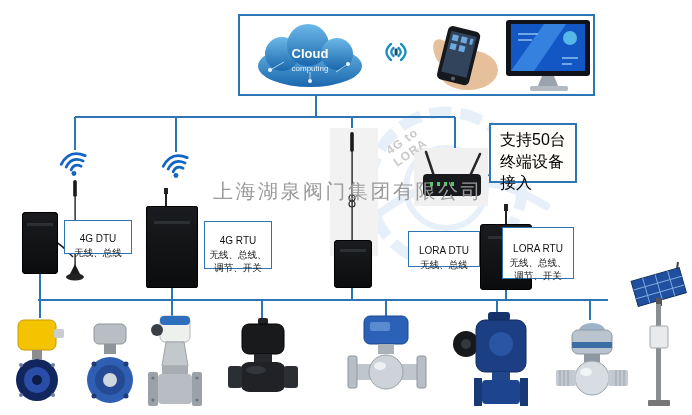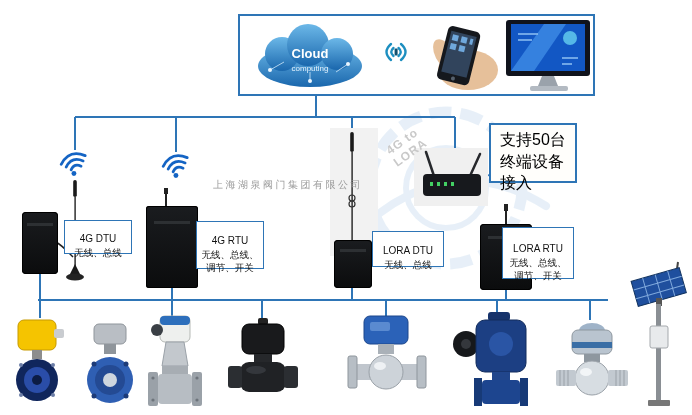--- a/index.html
+++ b/index.html
@@ -10,21 +10,21 @@
   .faint-logo { position:absolute; left:296px; top:88px; opacity:.14; pointer-events:none; }
   .top-box { position:absolute; left:238px; top:14px; width:357px; height:82px;
              border:2px solid #2e75b6; background:#fff; }
   .label-box { position:absolute; border:1px solid #2e75b6; background:#fff;
                display:flex; flex-direction:column; align-items:center; justify-content:center;
                font-size:9.5px; line-height:1.4; color:#111; text-align:center; padding:2px; }
   .label-box .t { font-size:10px;margin-top:18px; }
   .callout { position:absolute; left:489px; top:123px; width:88px; height:60px;
              border:2px solid #2e75b6; background:#fffefb; font-size:16px; line-height:1.35;
              color:#000; padding:4px 9px; }
-  .watermark { position:absolute; left:213px; top:178px; font-size:10px; color:#9a9a9a;
+  .watermark { position:absolute; left:213px; top:178px; font-size:20px; color:#9a9a9a;
                letter-spacing:2.5px; white-space:nowrap; }
   .rot-label { position:absolute; left:380px; top:150px; width:46px; font-size:12px;
                font-weight:bold; color:#c9c9c9; letter-spacing:1px; line-height:1.15;
                transform:rotate(-36deg); transform-origin:left top; text-align:center; }
   .device { position:absolute; background:linear-gradient(180deg,#1a1c1f,#0b0c0d);
             border-radius:4px; box-shadow:inset 0 0 0 1px #000; }
   .device .stripe { position:absolute; left:15%; right:15%; top:18%; height:3px; background:#2d3033; }
 </style>
 </head>
 <body>
@@ -286,26 +286,26 @@
     <rect x="30" y="40" width="6" height="8" fill="#555"></rect>
     <rect x="30" y="46" width="5" height="98" fill="#8a8f94"></rect>
     <rect x="24" y="68" width="18" height="22" rx="2" fill="#e8eaec" stroke="#a5a9ad"></rect>
     <rect x="22" y="142" width="22" height="6" rx="1" fill="#777"></rect>
   </svg>
 
   <div class="label-box" style="left:64px;top:220px;width:68px;height:34px">
     <span class="t">4G DTU</span>
     <span>无线、总线</span>
   </div>
-  <div class="label-box" style="left:196px;top:221px;width:68px;height:48px">
+  <div class="label-box" style="left:204px;top:221px;width:68px;height:48px">
     <span class="t">4G RTU</span>
     <span>无线、总线、</span>
     <span>调节、开关</span>
   </div>
-  <div class="label-box" style="left:372px;top:231px;width:72px;height:36px">
+  <div class="label-box" style="left:408px;top:231px;width:72px;height:36px">
     <span class="t">LORA DTU</span>
     <span>无线、总线</span>
   </div>
   <div class="label-box" style="left:502px;top:227px;width:72px;height:52px">
     <span class="t">LORA RTU</span>
     <span>无线、总线、</span>
     <span>调节、开关</span>
   </div>
 
   <div class="callout">

